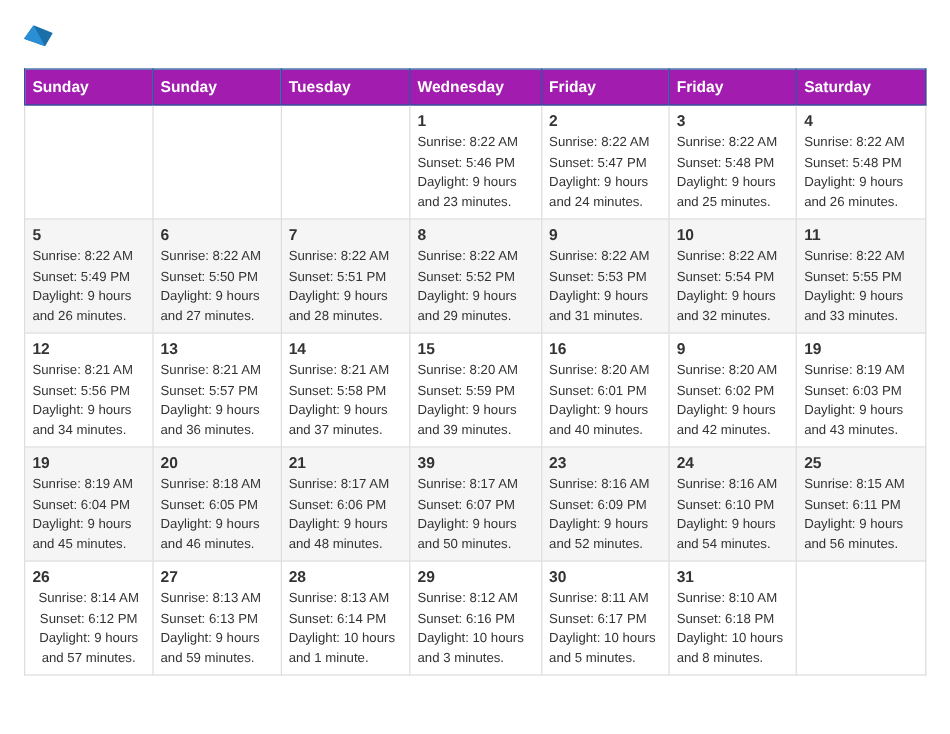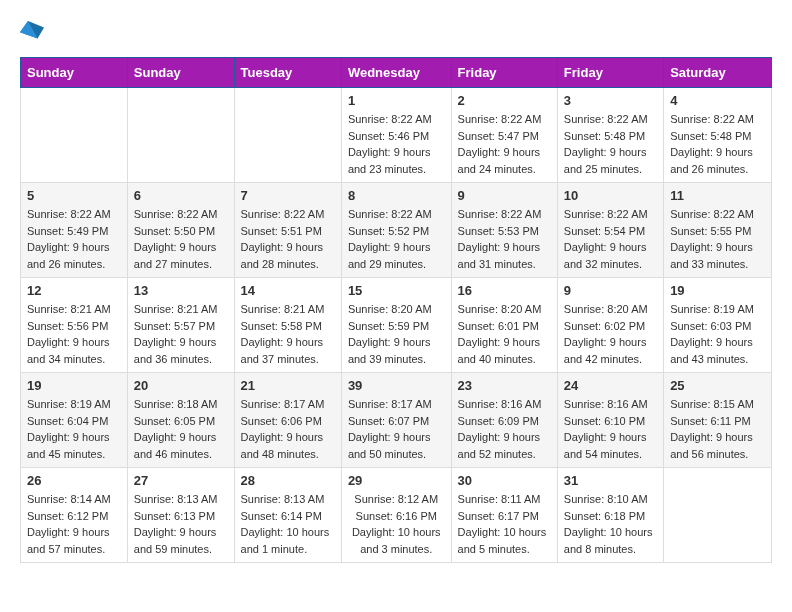--- a/index.html
+++ b/index.html
@@ -306,42 +306,42 @@
           <span class="day-number">25</span>
           <div class="day-info" style="white-space: pre-line;">Sunrise: 8:15 AM
 Sunset: 6:11 PM
 Daylight: 9 hours
 and 56 minutes.</div>
         </td>
       </tr>
       <tr>
         <td>
           <span class="day-number">26</span>
-          <div class="day-info" style="white-space: pre-line;">Sunrise: 8:14 AM
+          <div class="day-info" style="white-space: pre-line; text-align: center;">Sunrise: 8:14 AM
 Sunset: 6:12 PM
 Daylight: 9 hours
 and 57 minutes.</div>
         </td>
         <td>
           <span class="day-number">27</span>
           <div class="day-info" style="white-space: pre-line;">Sunrise: 8:13 AM
 Sunset: 6:13 PM
 Daylight: 9 hours
 and 59 minutes.</div>
         </td>
         <td>
           <span class="day-number">28</span>
           <div class="day-info" style="white-space: pre-line;">Sunrise: 8:13 AM
 Sunset: 6:14 PM
 Daylight: 10 hours
 and 1 minute.</div>
         </td>
         <td>
           <span class="day-number">29</span>
-          <div class="day-info" style="white-space: pre-line; text-align: center;">Sunrise: 8:12 AM
+          <div class="day-info" style="white-space: pre-line;">Sunrise: 8:12 AM
 Sunset: 6:16 PM
 Daylight: 10 hours
 and 3 minutes.</div>
         </td>
         <td>
           <span class="day-number">30</span>
           <div class="day-info" style="white-space: pre-line;">Sunrise: 8:11 AM
 Sunset: 6:17 PM
 Daylight: 10 hours
 and 5 minutes.</div>

